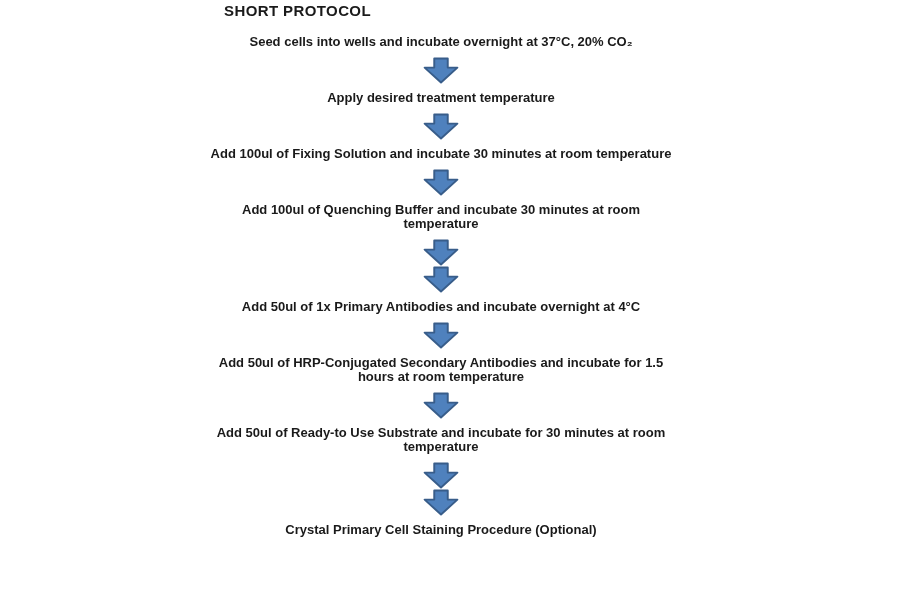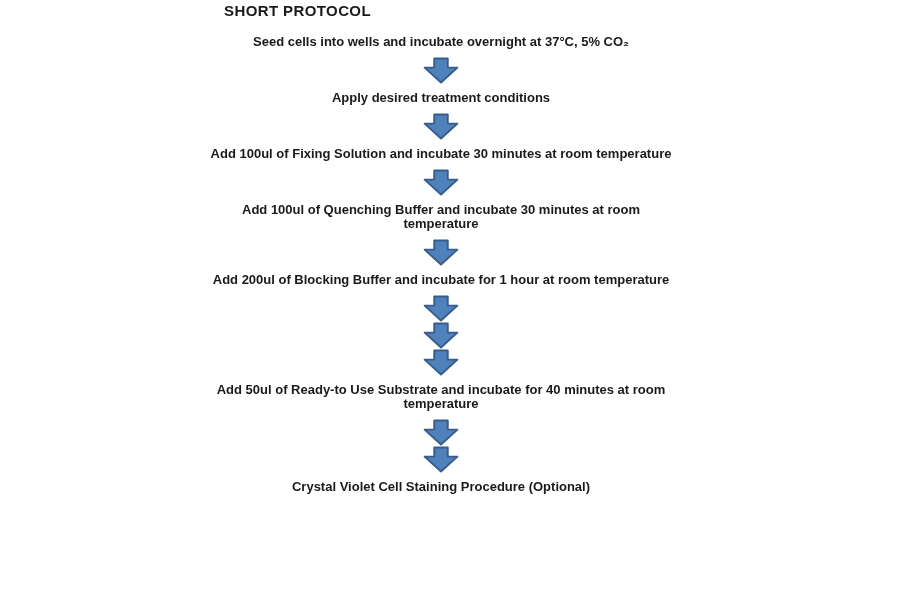--- a/index.html
+++ b/index.html
@@ -42,50 +42,52 @@
     height: 27px;
     margin: 0 auto;
   }
 </style>
 </head>
 <body>
 
 <div class="page">
   <div class="title">SHORT PROTOCOL</div>
   <div class="flow" id="flow">
-      <div class="step">Seed cells into wells and incubate overnight at 37°C, 5% CO₂</div>
+      <div class="step">Seed cells into wells and incubate overnight at 37°C, 20% CO₂</div>
   <svg class="arrow" viewBox="0 0 38 28" aria-hidden="true">
     <path d="M12 1.5 H26 V11 H36 L19 26.5 L2 11 H12 Z" stroke-width="2" stroke-linejoin="round" fill="#4f81bd" stroke="#385d8a"></path>
   </svg>
-<div class="step">Apply desired treatment conditions</div>
+<div class="step">Apply desired treatment temperature</div>
   <svg class="arrow" viewBox="0 0 38 28" aria-hidden="true">
     <path d="M12 1.5 H26 V11 H36 L19 26.5 L2 11 H12 Z" stroke-width="2" stroke-linejoin="round" fill="#4f81bd" stroke="#385d8a"></path>
   </svg>
 <div class="step">Add 100ul of Fixing Solution and incubate 30 minutes at room temperature</div>
   <svg class="arrow" viewBox="0 0 38 28" aria-hidden="true">
     <path d="M12 1.5 H26 V11 H36 L19 26.5 L2 11 H12 Z" stroke-width="2" stroke-linejoin="round" fill="#4f81bd" stroke="#385d8a"></path>
   </svg>
 <div class="step">Add 100ul of Quenching Buffer and incubate 30 minutes at room
 temperature</div>
   <svg class="arrow" viewBox="0 0 38 28" aria-hidden="true">
     <path d="M12 1.5 H26 V11 H36 L19 26.5 L2 11 H12 Z" stroke-width="2" stroke-linejoin="round" fill="#4f81bd" stroke="#385d8a"></path>
   </svg>
-<div class="step">Add 200ul of Blocking Buffer and incubate for 1 hour at room temperature</div>
   <svg class="arrow" viewBox="0 0 38 28" aria-hidden="true">
     <path d="M12 1.5 H26 V11 H36 L19 26.5 L2 11 H12 Z" stroke-width="2" stroke-linejoin="round" fill="#4f81bd" stroke="#385d8a"></path>
   </svg>
+<div class="step">Add 50ul of 1x Primary Antibodies and incubate overnight at 4°C</div>
   <svg class="arrow" viewBox="0 0 38 28" aria-hidden="true">
     <path d="M12 1.5 H26 V11 H36 L19 26.5 L2 11 H12 Z" stroke-width="2" stroke-linejoin="round" fill="#4f81bd" stroke="#385d8a"></path>
   </svg>
+<div class="step">Add 50ul of HRP-Conjugated Secondary Antibodies and incubate for 1.5
+hours at room temperature</div>
   <svg class="arrow" viewBox="0 0 38 28" aria-hidden="true">
     <path d="M12 1.5 H26 V11 H36 L19 26.5 L2 11 H12 Z" stroke-width="2" stroke-linejoin="round" fill="#4f81bd" stroke="#385d8a"></path>
   </svg>
-<div class="step">Add 50ul of Ready-to Use Substrate and incubate for 40 minutes at room
+<div class="step">Add 50ul of Ready-to Use Substrate and incubate for 30 minutes at room
 temperature</div>
   <svg class="arrow" viewBox="0 0 38 28" aria-hidden="true">
     <path d="M12 1.5 H26 V11 H36 L19 26.5 L2 11 H12 Z" stroke-width="2" stroke-linejoin="round" fill="#4f81bd" stroke="#385d8a"></path>
   </svg>
   <svg class="arrow" viewBox="0 0 38 28" aria-hidden="true">
     <path d="M12 1.5 H26 V11 H36 L19 26.5 L2 11 H12 Z" stroke-width="2" stroke-linejoin="round" fill="#4f81bd" stroke="#385d8a"></path>
   </svg>
-<div class="step">Crystal Violet Cell Staining Procedure (Optional)</div>
+<div class="step">Crystal Primary Cell Staining Procedure (Optional)</div>
     </div>
 </div>
 
 </body></html>

